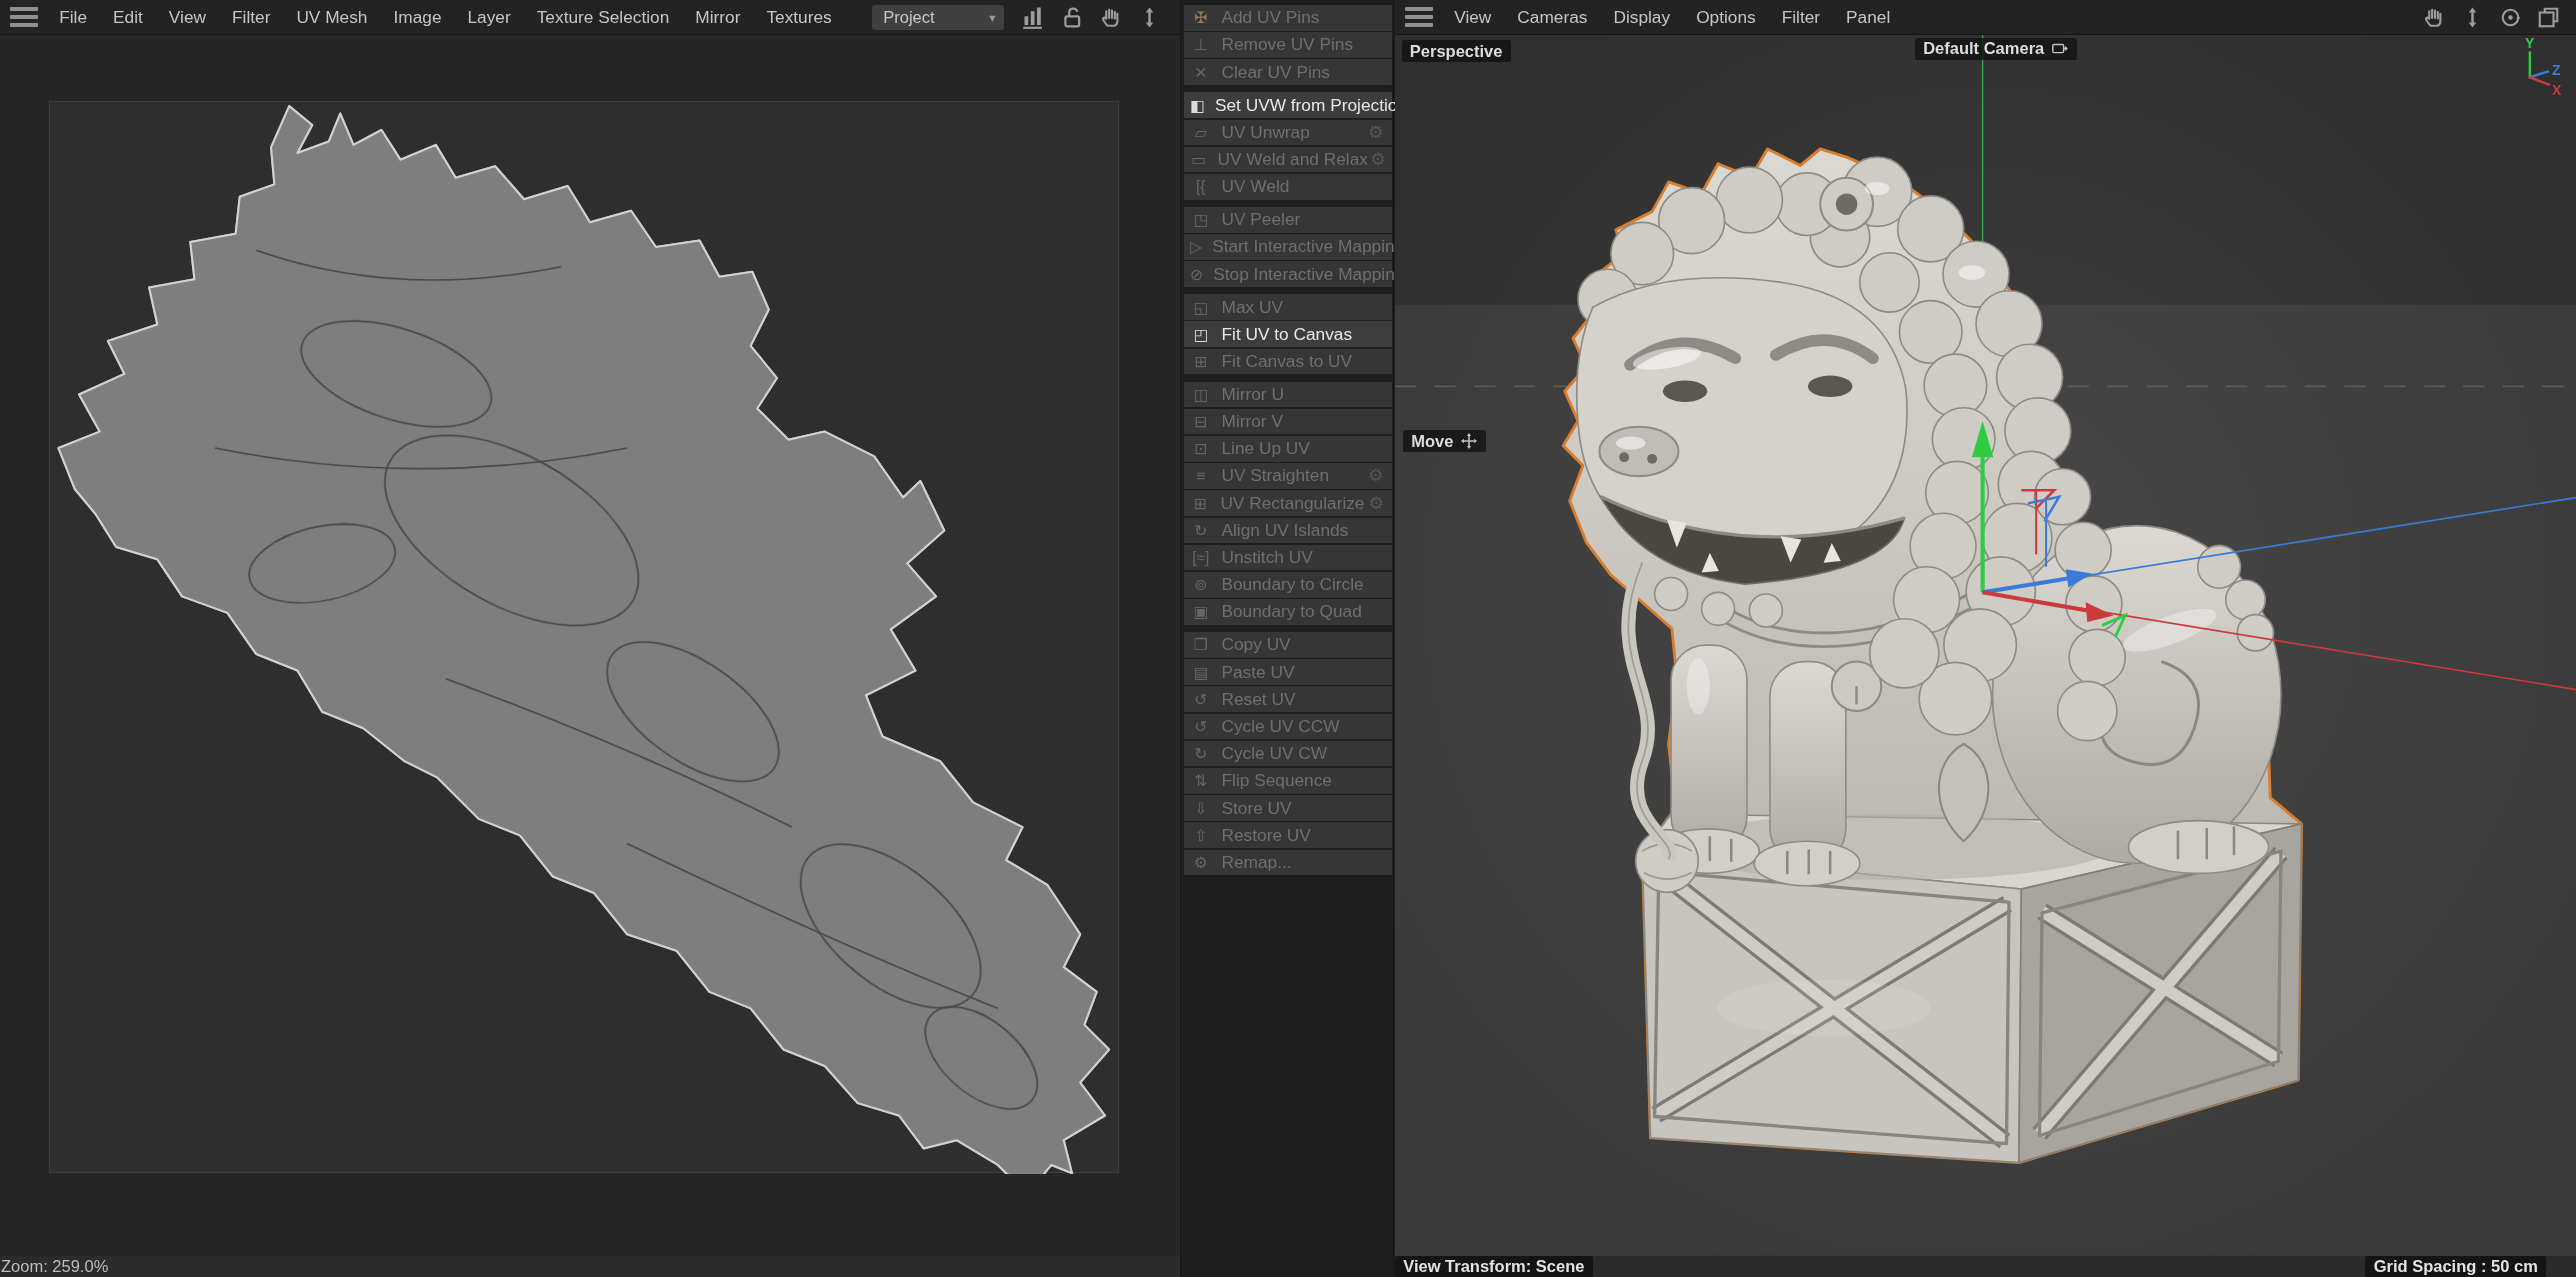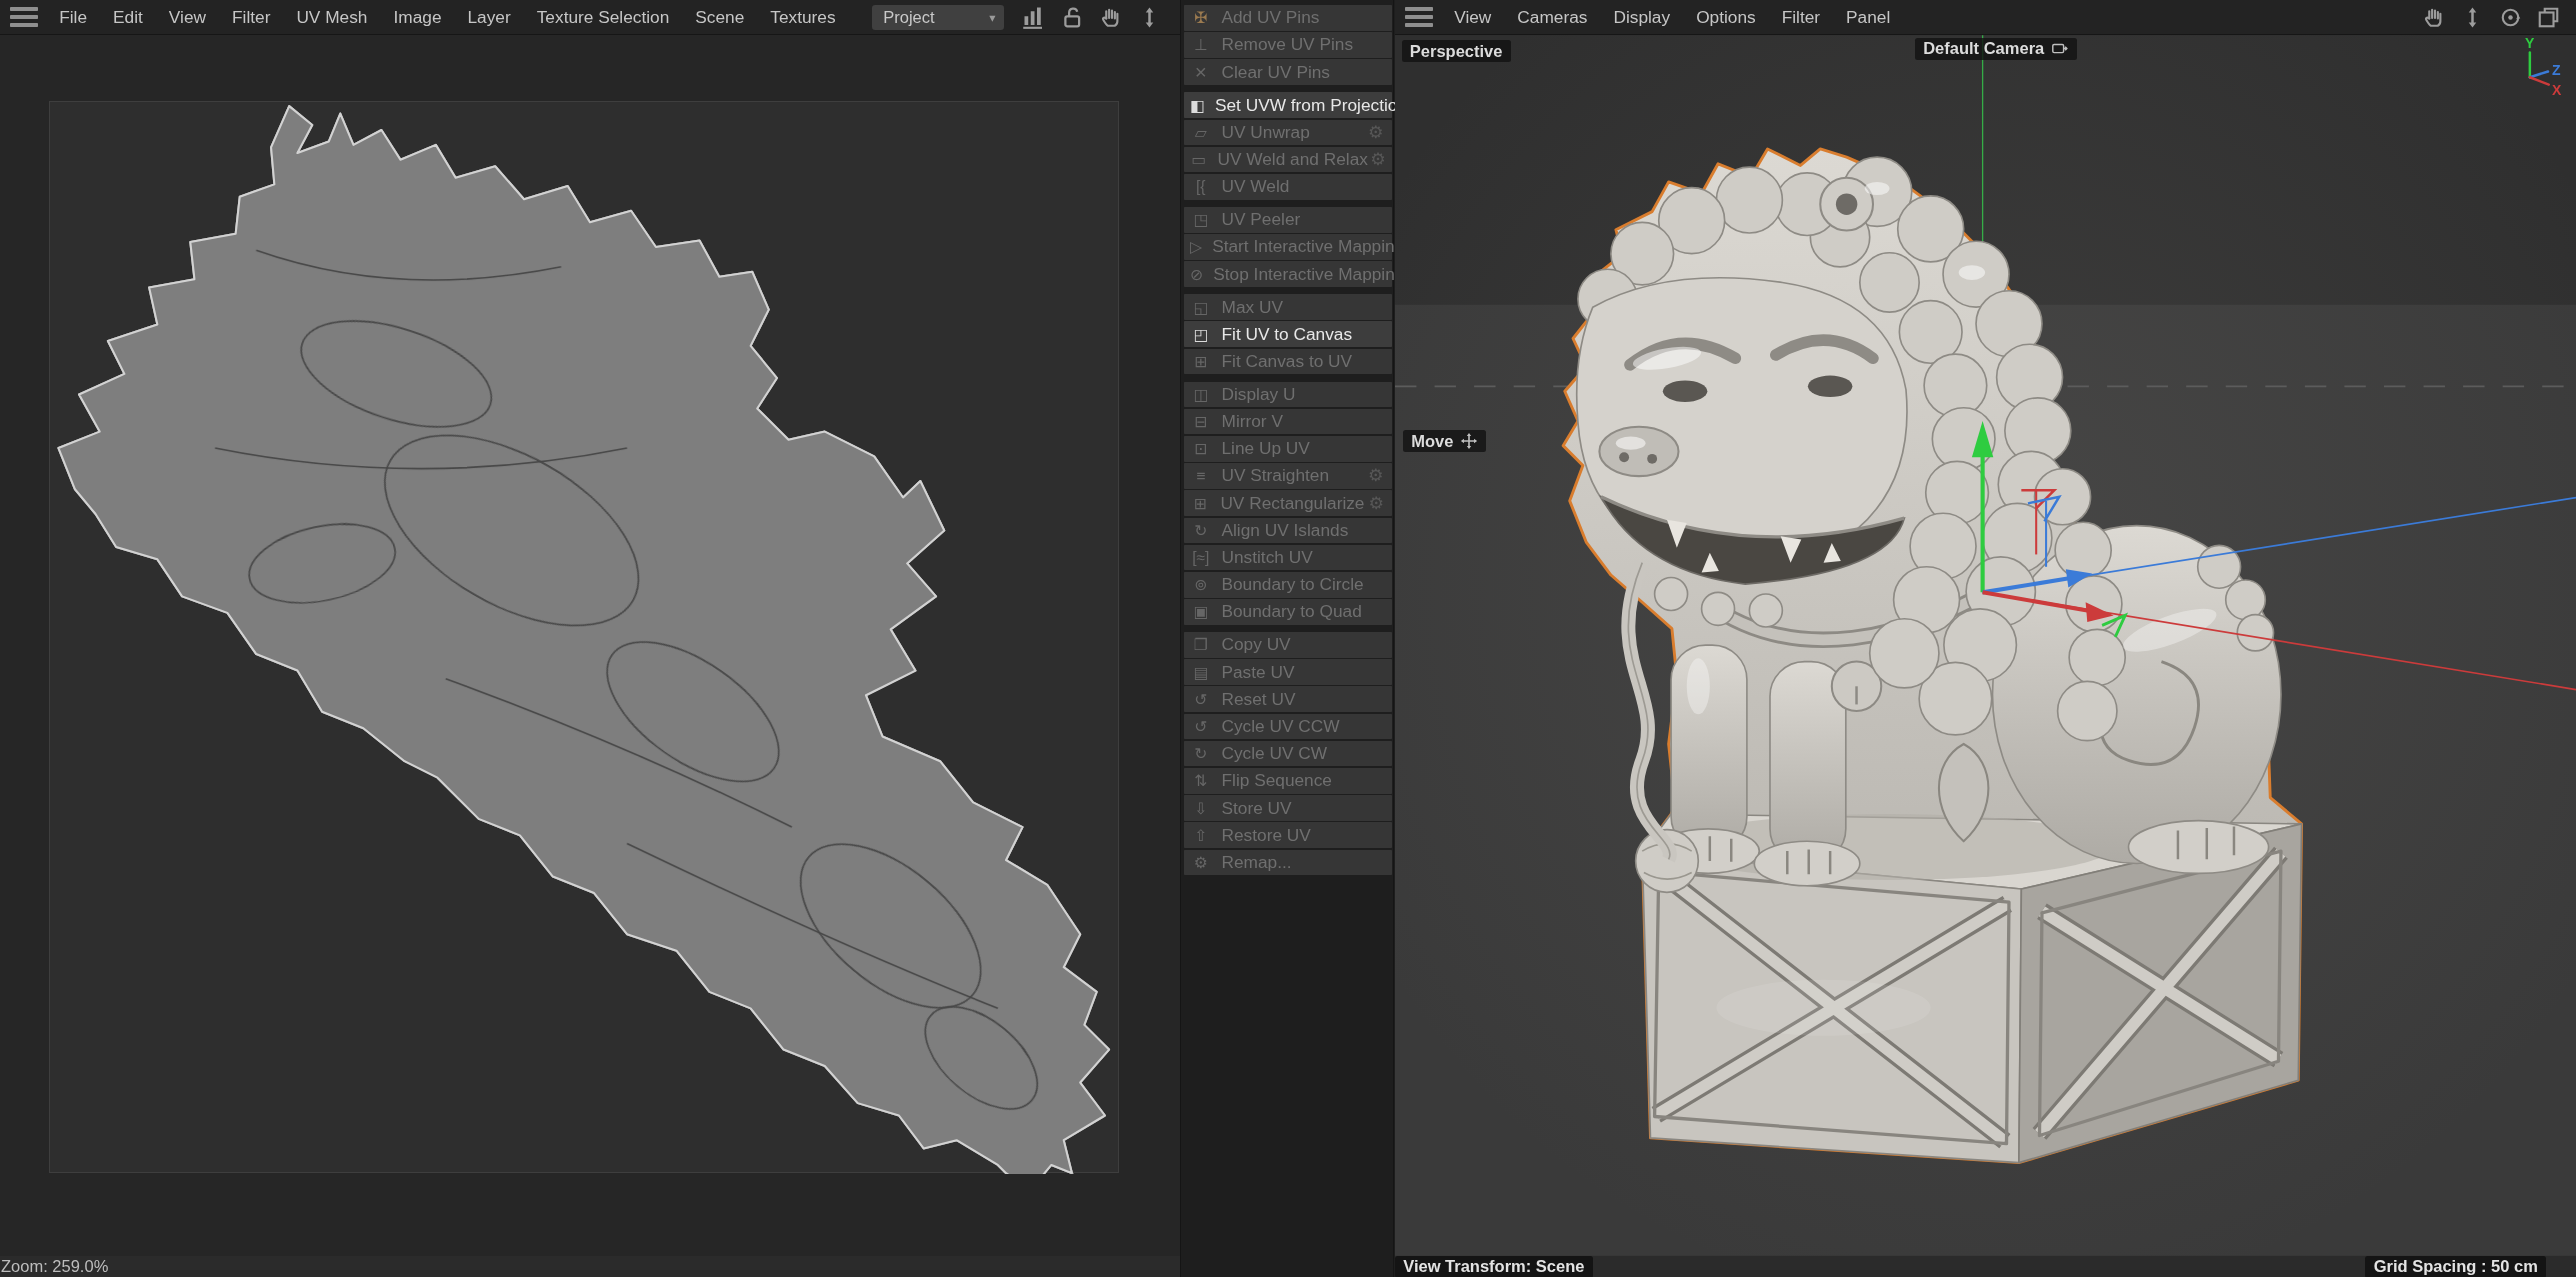--- a/index.html
+++ b/index.html
@@ -79,21 +79,21 @@
       </div>
     <div id="left-menu-items" style="display:flex;">
         <div class="menu-item">File</div>
         <div class="menu-item">Edit</div>
         <div class="menu-item">View</div>
         <div class="menu-item">Filter</div>
         <div class="menu-item">UV Mesh</div>
         <div class="menu-item">Image</div>
         <div class="menu-item">Layer</div>
         <div class="menu-item">Texture Selection</div>
-        <div class="menu-item">Scene</div>
+        <div class="menu-item">Mirror</div>
         <div class="menu-item">Textures</div>
       </div>
     <div class="bar-spacer"></div>
     <div class="dropdown">
       <span class="dd-label">Project</span>
       <span class="dd-caret">▾</span>
     </div>
     <div id="left-bar-icons" style="display:flex; margin-right:11.5px;">
         <span class="bar-icon"><svg viewBox="0 0 20 20">
             <g fill="currentColor">
@@ -215,21 +215,21 @@
           <span class="mi-icon">◰</span>
           <span class="mi-label">Fit UV to Canvas</span>
         </div>
         <div class="uv-row">
           <span class="mi-icon">⊞</span>
           <span class="mi-label">Fit Canvas to UV</span>
         </div>
         <div class="uv-gap"></div>
         <div class="uv-row">
           <span class="mi-icon">◫</span>
-          <span class="mi-label">Display U</span>
+          <span class="mi-label">Mirror U</span>
         </div>
         <div class="uv-row">
           <span class="mi-icon">⊟</span>
           <span class="mi-label">Mirror V</span>
         </div>
         <div class="uv-row">
           <span class="mi-icon">⊡</span>
           <span class="mi-label">Line Up UV</span>
         </div>
         <div class="uv-row">

